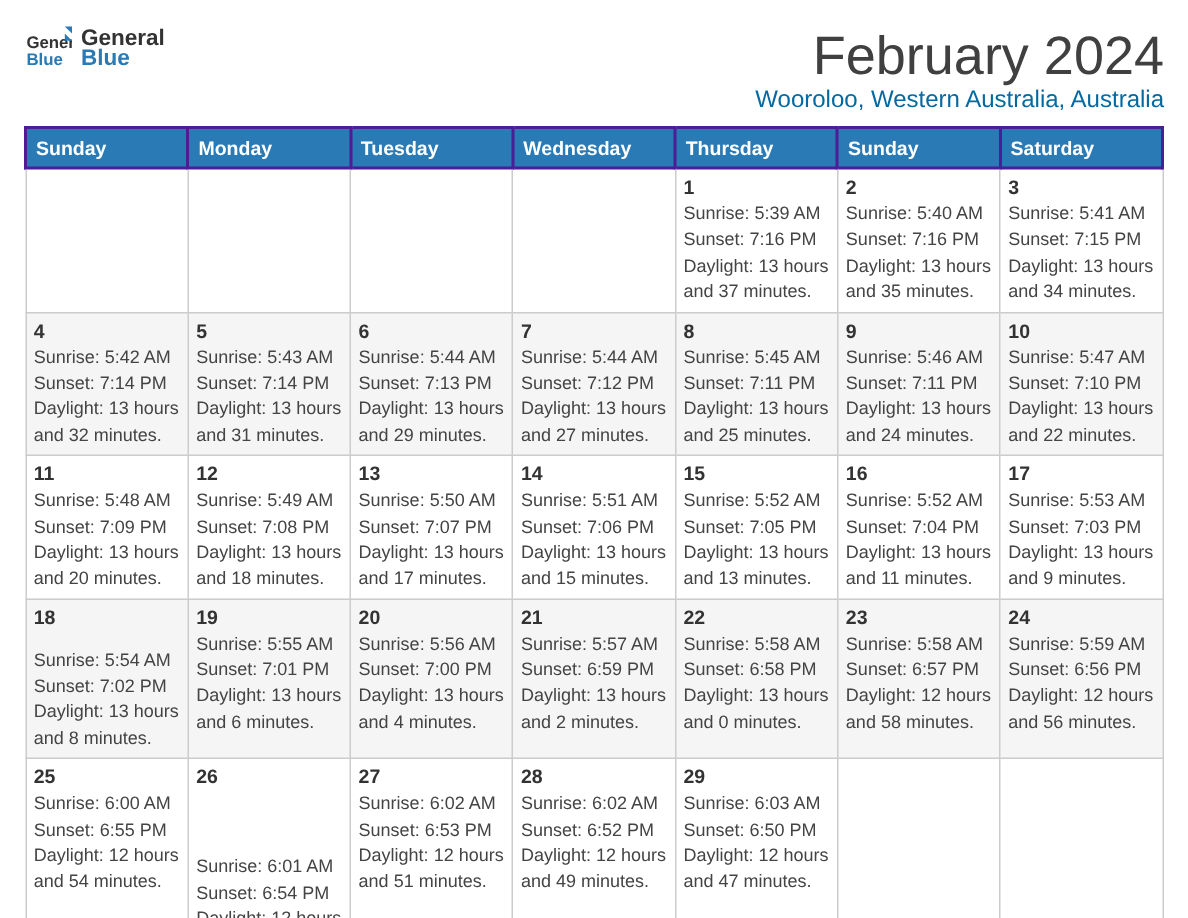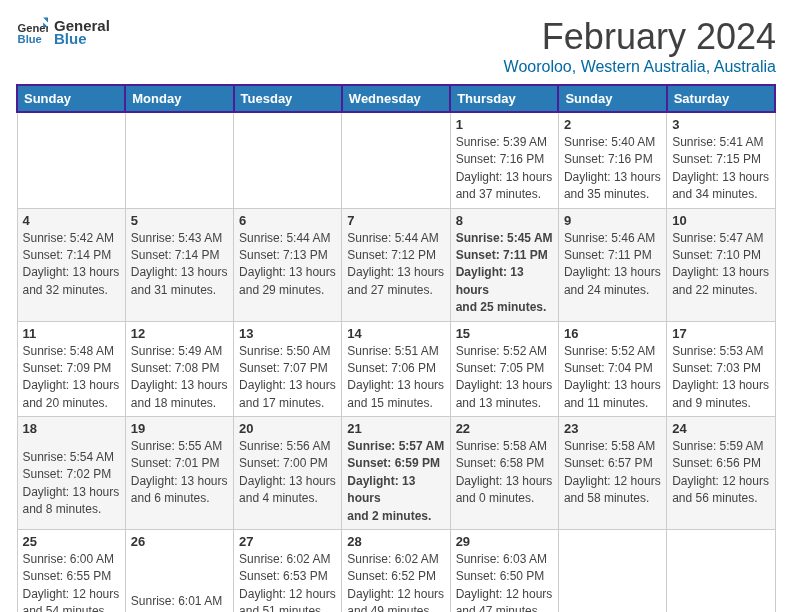--- a/index.html
+++ b/index.html
@@ -166,21 +166,21 @@
         </td>
         <td>
           <span class="day-number">7</span>
           <div class="day-info" style="white-space: pre-line;">Sunrise: 5:44 AM
 Sunset: 7:12 PM
 Daylight: 13 hours
 and 27 minutes.</div>
         </td>
         <td>
           <span class="day-number">8</span>
-          <div class="day-info" style="white-space: pre-line; font-weight: bold;">Sunrise: 5:45 AM
+          <div class="day-info" style="white-space: pre-line;">Sunrise: 5:45 AM
 Sunset: 7:11 PM
 Daylight: 13 hours
 and 25 minutes.</div>
         </td>
         <td>
           <span class="day-number">9</span>
           <div class="day-info" style="white-space: pre-line;">Sunrise: 5:46 AM
 Sunset: 7:11 PM
 Daylight: 13 hours
 and 24 minutes.</div>
@@ -261,21 +261,21 @@
         </td>
         <td>
           <span class="day-number">20</span>
           <div class="day-info" style="white-space: pre-line;">Sunrise: 5:56 AM
 Sunset: 7:00 PM
 Daylight: 13 hours
 and 4 minutes.</div>
         </td>
         <td>
           <span class="day-number">21</span>
-          <div class="day-info" style="white-space: pre-line; font-weight: bold;">Sunrise: 5:57 AM
+          <div class="day-info" style="white-space: pre-line;">Sunrise: 5:57 AM
 Sunset: 6:59 PM
 Daylight: 13 hours
 and 2 minutes.</div>
         </td>
         <td>
           <span class="day-number">22</span>
           <div class="day-info" style="white-space: pre-line;">Sunrise: 5:58 AM
 Sunset: 6:58 PM
 Daylight: 13 hours
 and 0 minutes.</div>

